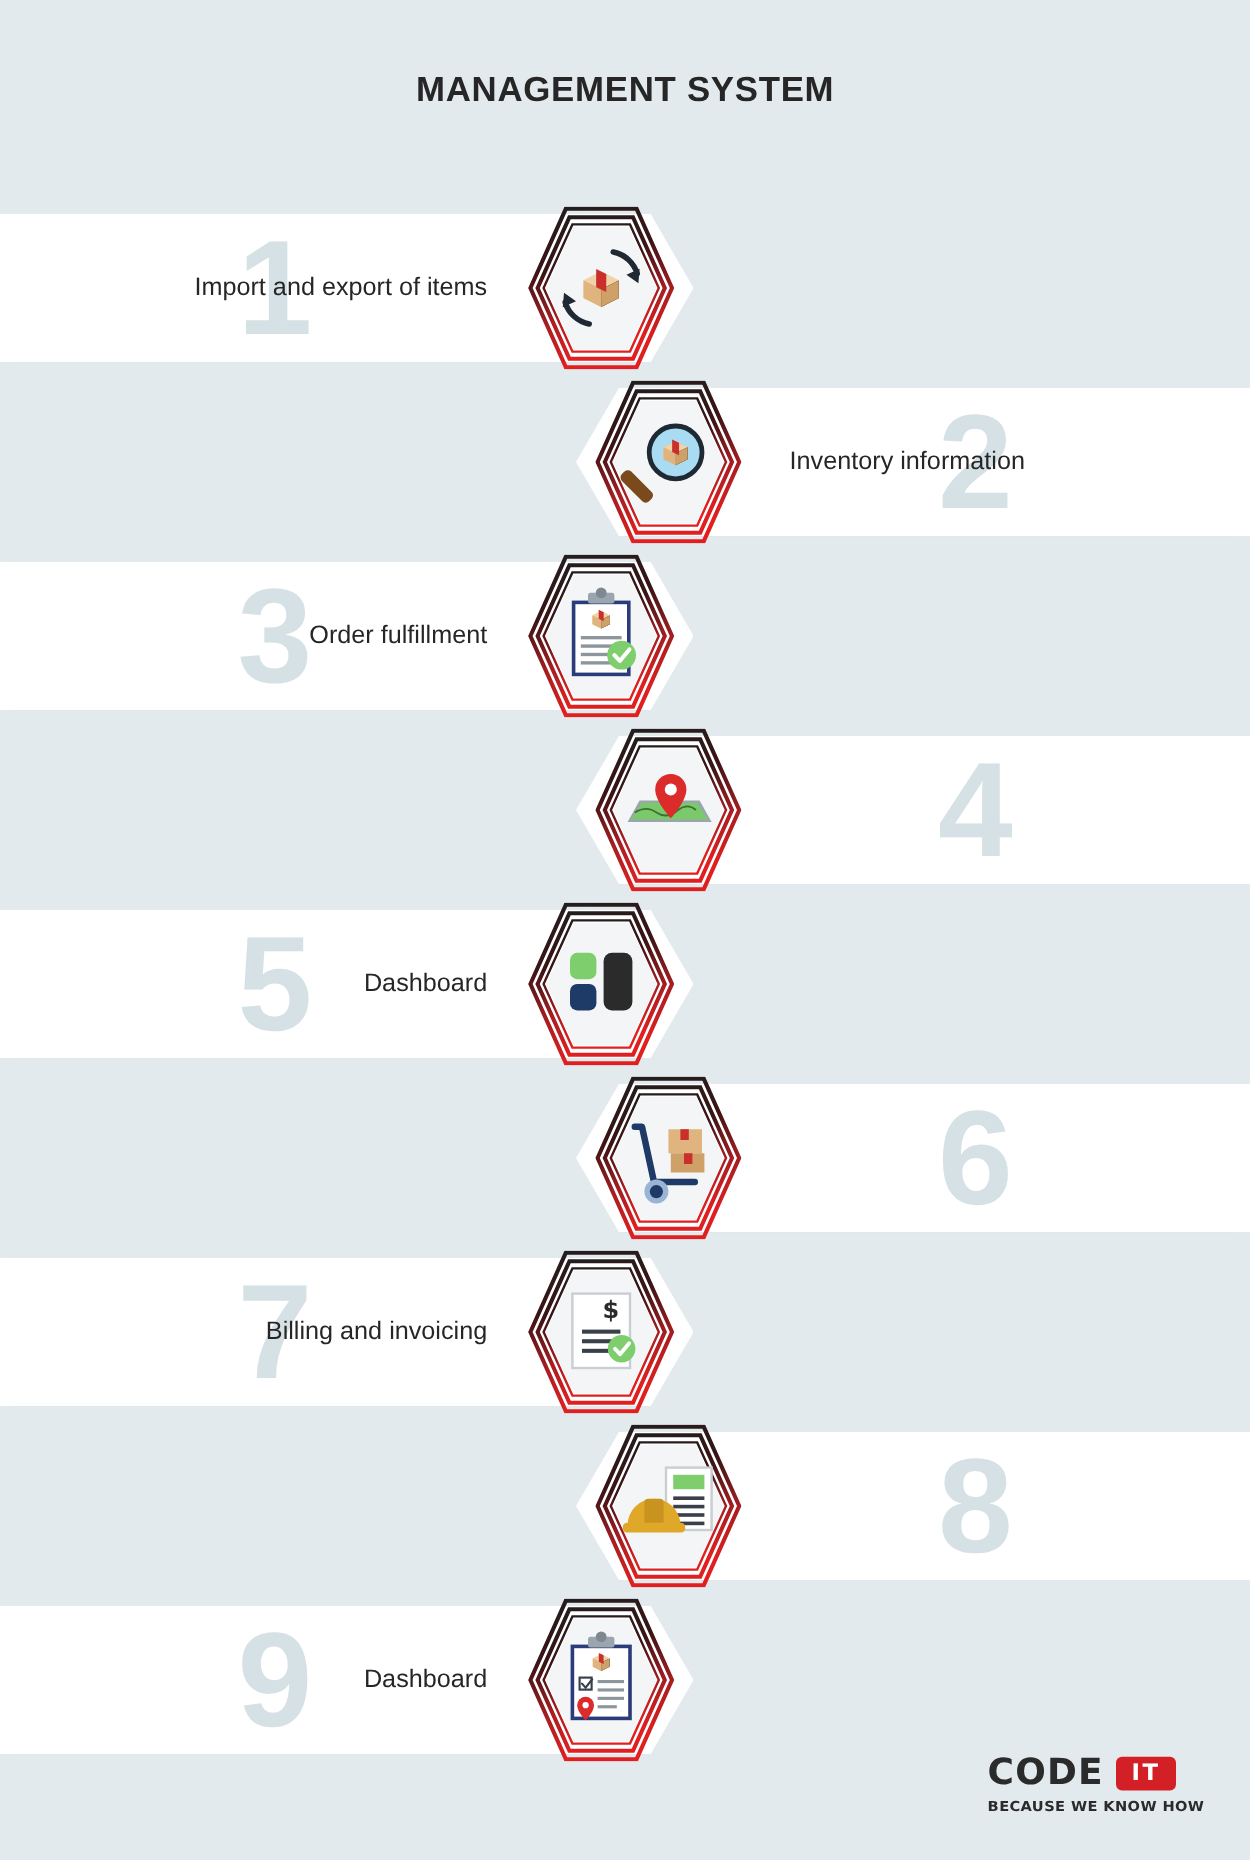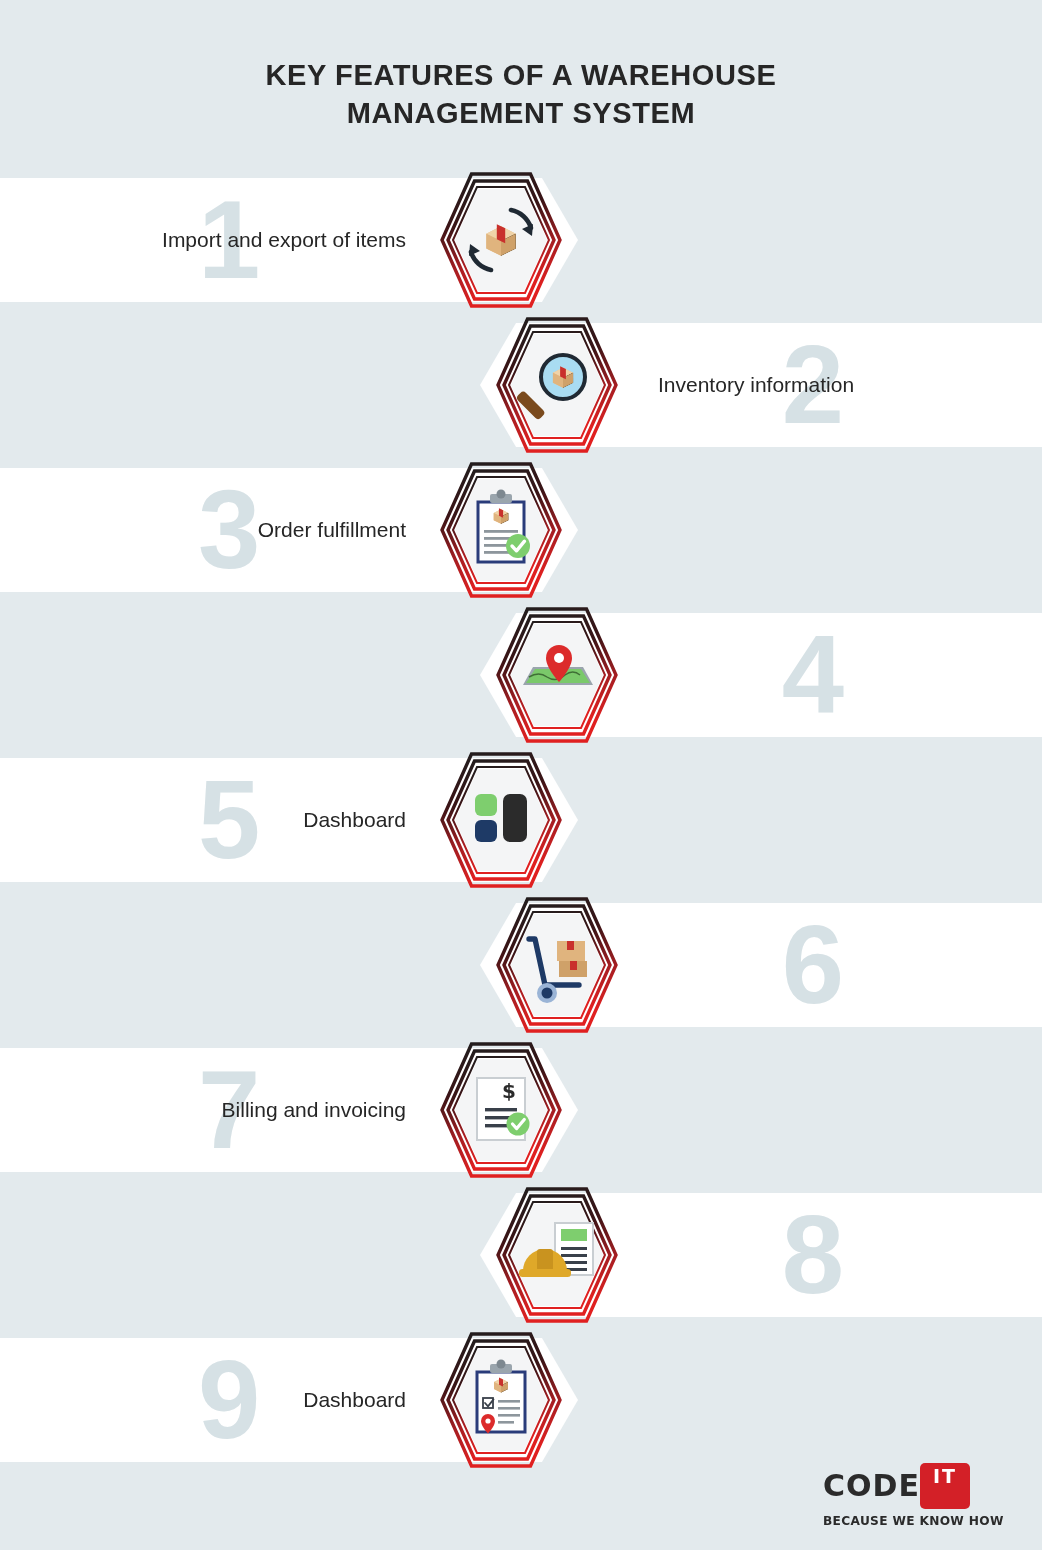--- a/index.html
+++ b/index.html
@@ -56,46 +56,45 @@
   .hex-badge {
     position: absolute; top: 50%; transform: translateY(-50%);
     width: 122px; height: 136px;
   }
   .row-odd  .hex-badge { right: 16px; }
   .row-even .hex-badge { left: 16px; }
   .hex-badge svg { display: block; width: 100%; height: 100%; }
 
   
   .logo { position: absolute; left: 823px; top: 1463px; width: 180px; }
-  .logo-top { display: flex; align-items: center; }
+  .logo-top { display: flex; align-items: center; gap: 10px; }
   .logo-code {
     font-family: "DejaVu Sans", sans-serif;
     font-size: 30px; font-weight: 700; letter-spacing: 1px;
     color: #2b2b2b; line-height: 1;
   }
   .logo-it {
     background: #d32027; color: #ffffff; border-radius: 5px;
     font-family: "DejaVu Sans", sans-serif;
     font-size: 19px; font-weight: 700; letter-spacing: 2px;
-    padding: 4px 13px 23px; line-height: 1;
+    padding: 4px 13px 5px; line-height: 1;
   }
   .logo-tag {
     margin-top: 5px;
     font-family: "DejaVu Sans", sans-serif;
     font-size: 11.5px; font-weight: 700; letter-spacing: 0.3px;
     color: #2b2b2b; transform: scaleX(1.06); transform-origin: left center;
   }
 </style>
 </head>
 <body>
 
 <div class="page">
 
   <div class="title">
-    <span class="ln">KEY FEATURES OF A WAREHOUSE</span>
     <span class="ln">MANAGEMENT SYSTEM</span>
   </div>
 
   <div id="rows">
       <div class="row row-odd" style="top: 178px;">
         <div class="banner"></div>
         <div class="ghost">1</div>
         <div class="label">Import and export of items</div>
         <div class="hex-badge">
           <svg viewBox="0 0 122 136" xmlns="http://www.w3.org/2000/svg">

